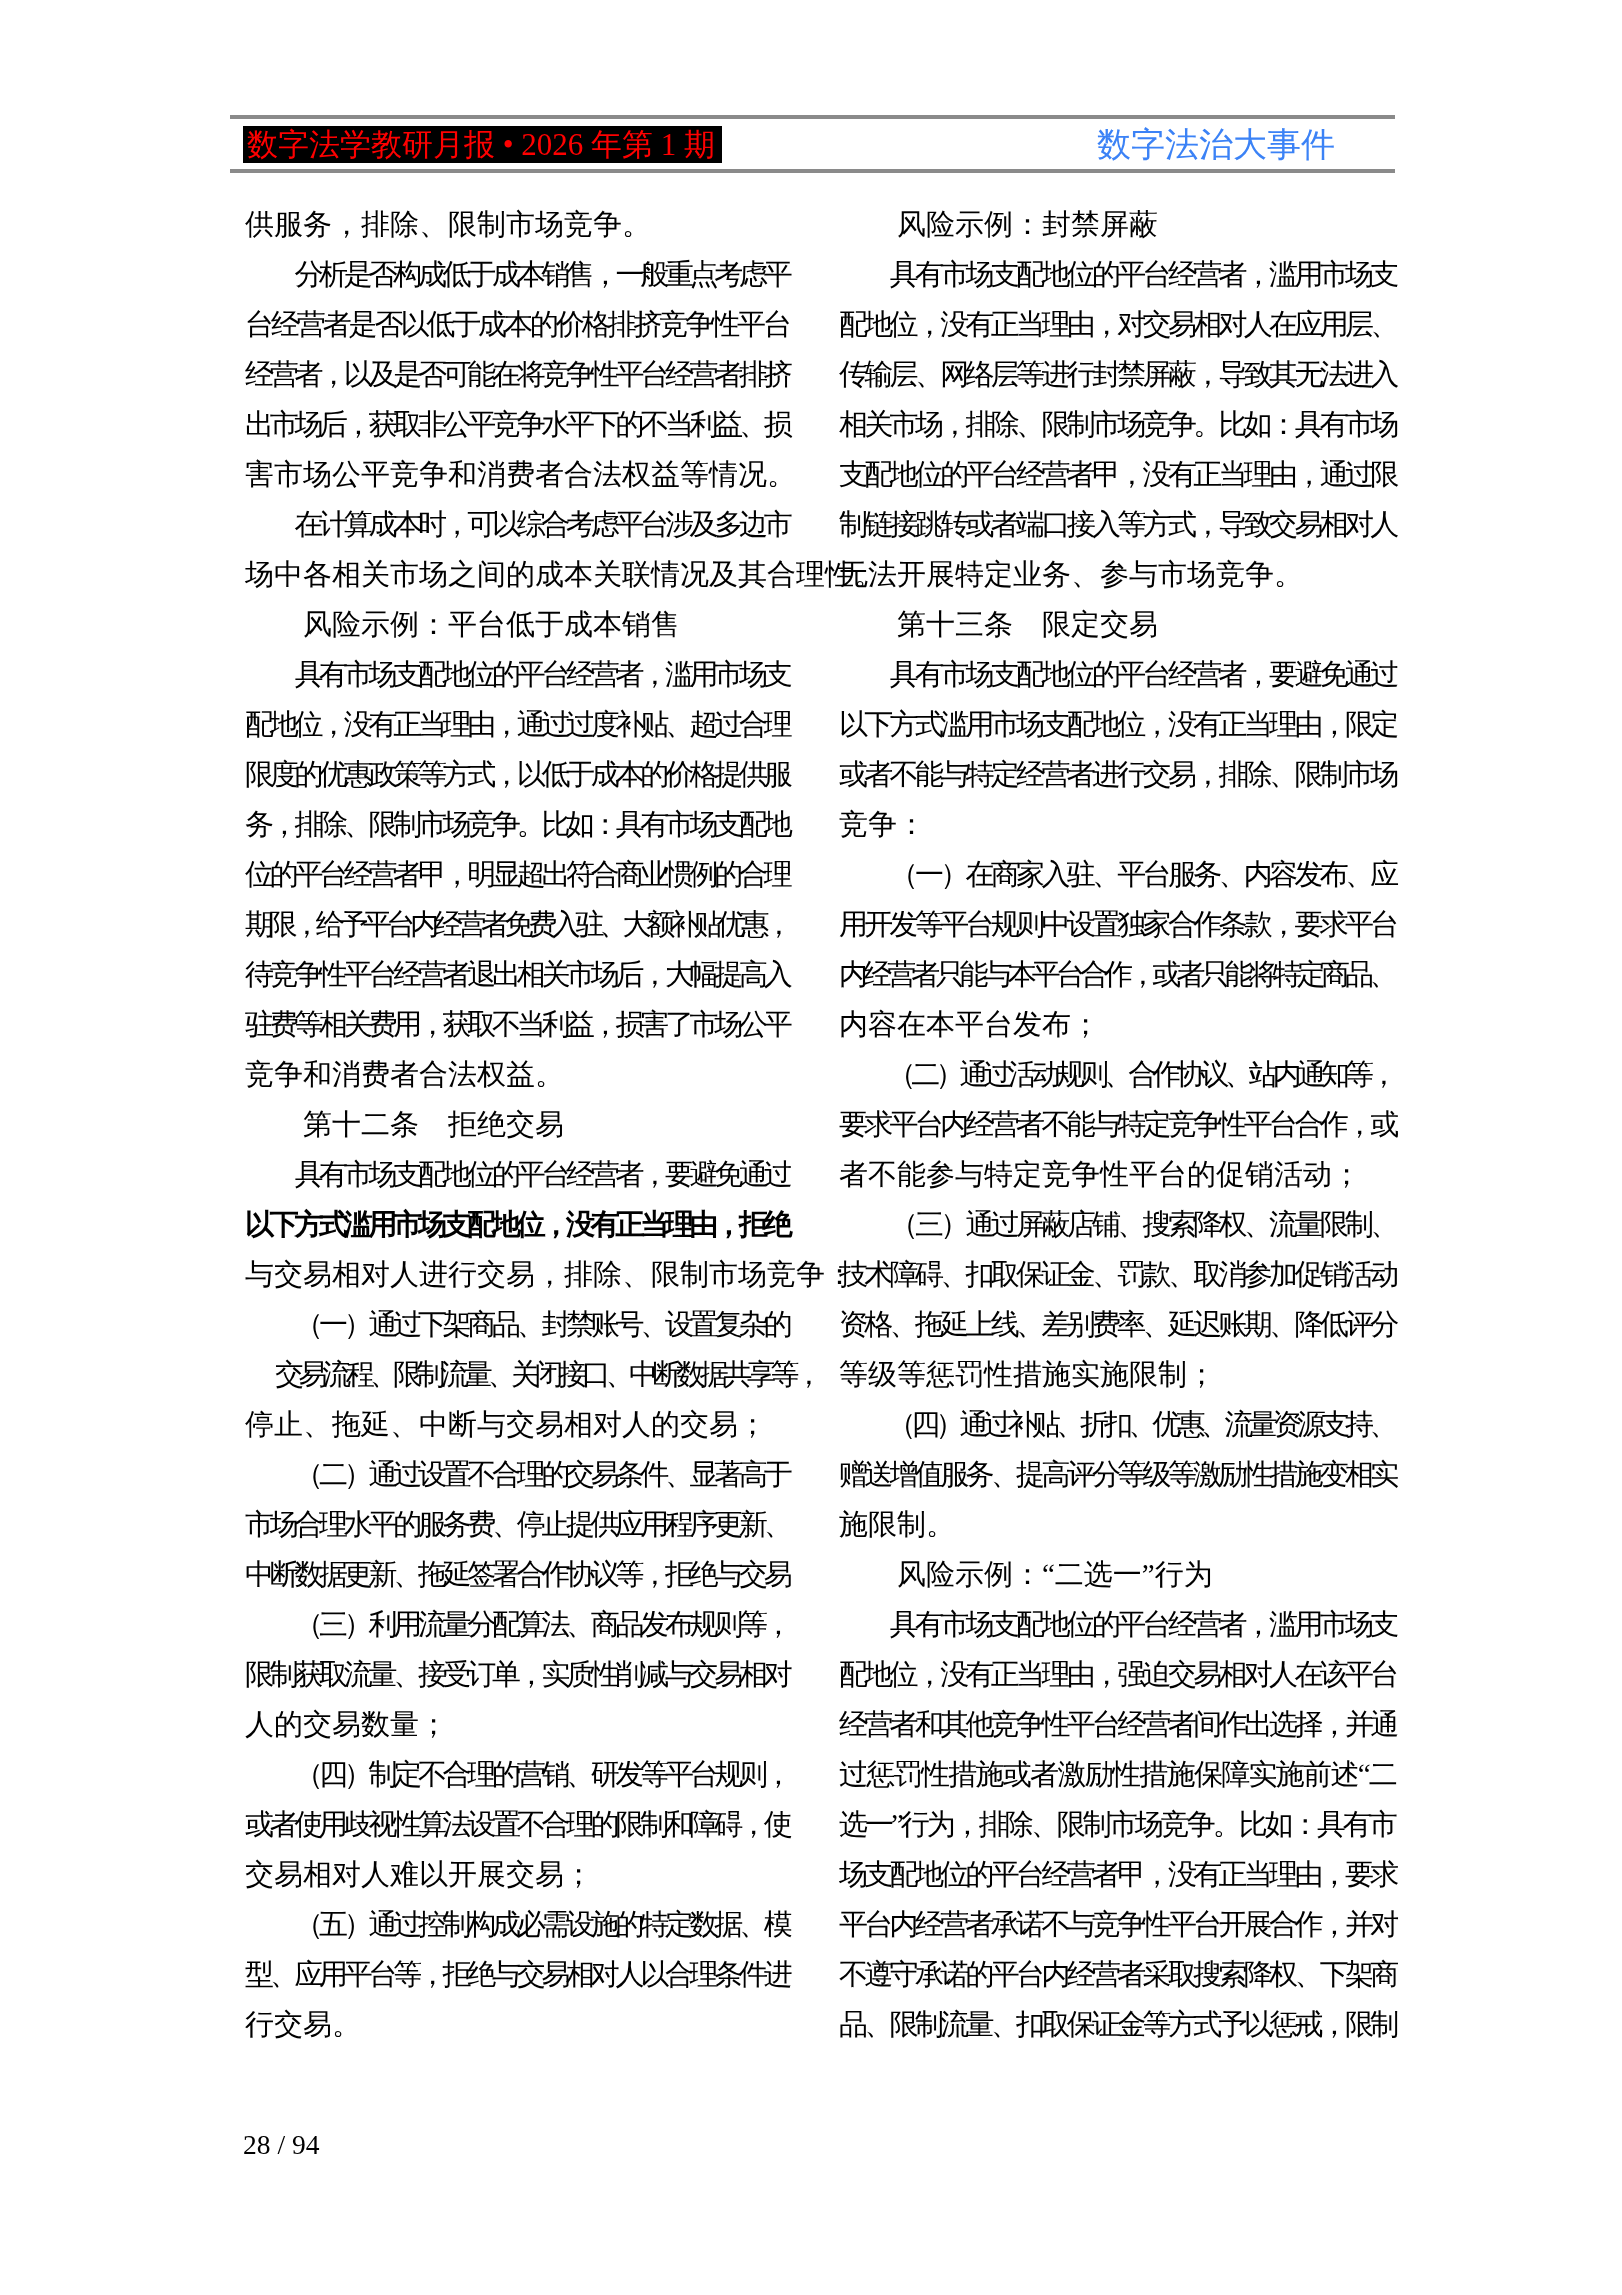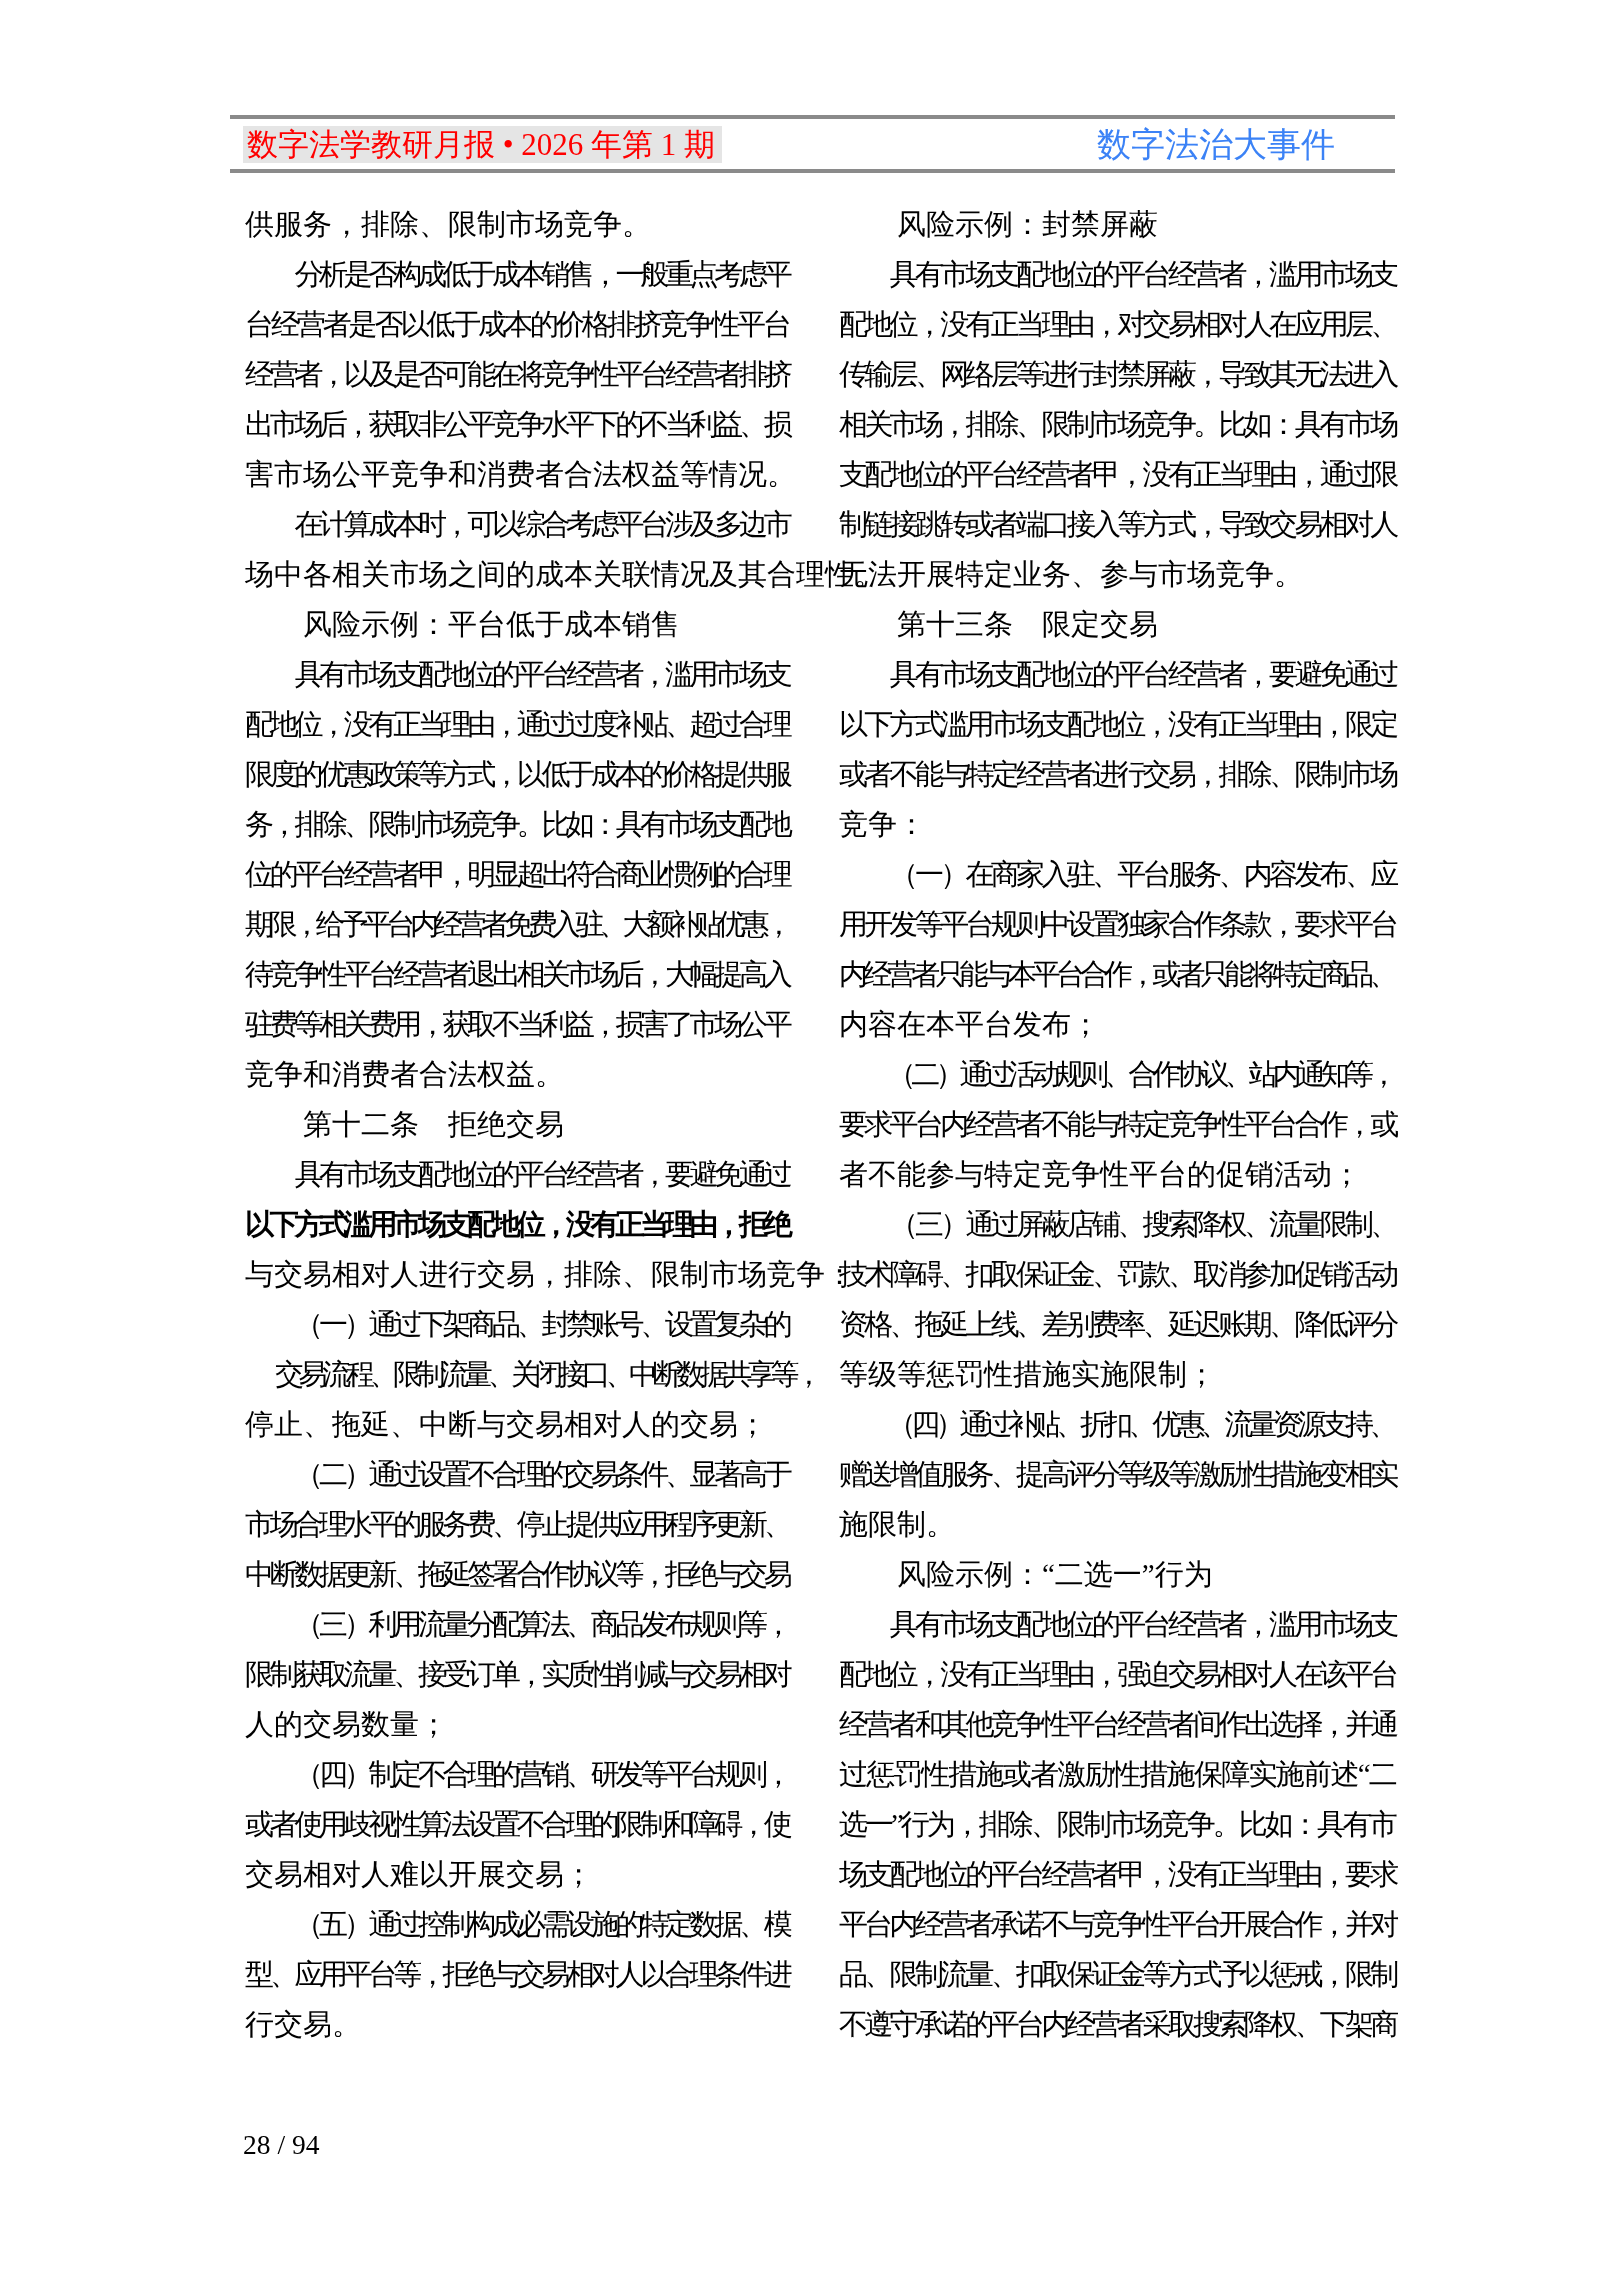--- a/index.html
+++ b/index.html
@@ -22,21 +22,21 @@
   }
   .rule-top    { top: 115px; }
   .rule-bottom { top: 169px; }
   .journal {
     position: absolute;
     left: 243px;
     top: 126px;
     height: 37px;
     line-height: 37px;
     padding: 0 6.5px 0 3.9px;
-    background: #e5e5e5;
+    background: #000000;
     color: #ff0000;
     font-size: 31px;
     white-space: nowrap;
   }
   .section {
     position: absolute;
     top: 128px;
     right: 288px;          
     height: 34px;
     line-height: 34px;
@@ -145,19 +145,19 @@
       <div class="tline fill" style="letter-spacing: -3.7px;"><span>赠送增值服务、提高评分等级等激励性措施变相实</span></div>
       <div class="tline"><span>施限制。</span></div>
       <div class="tline"><span>　　风险示例：“二选一”行为</span></div>
       <div class="tline fill" style="letter-spacing: -3.7px;"><span>　　具有市场支配地位的平台经营者，滥用市场支</span></div>
       <div class="tline fill" style="letter-spacing: -3.7px;"><span>配地位，没有正当理由，强迫交易相对人在该平台</span></div>
       <div class="tline fill" style="letter-spacing: -3.7px;"><span>经营者和其他竞争性平台经营者间作出选择，并通</span></div>
       <div class="tline fill" style="letter-spacing: -1.7px;"><span>过惩罚性措施或者激励性措施保障实施前述“二</span></div>
       <div class="tline fill" style="letter-spacing: -3px;"><span>选一”行为，排除、限制市场竞争。比如：具有市</span></div>
       <div class="tline fill" style="letter-spacing: -3.7px;"><span>场支配地位的平台经营者甲，没有正当理由，要求</span></div>
       <div class="tline fill" style="letter-spacing: -3.7px;"><span>平台内经营者承诺不与竞争性平台开展合作，并对</span></div>
+      <div class="tline fill" style="letter-spacing: -3.7px;"><span>不遵守承诺的平台内经营者采取搜索降权、下架商</span></div>
       <div class="tline fill" style="letter-spacing: -3.7px;"><span>品、限制流量、扣取保证金等方式予以惩戒，限制</span></div>
-      <div class="tline fill" style="letter-spacing: -3.7px;"><span>不遵守承诺的平台内经营者采取搜索降权、下架商</span></div>
     </div>
 
   <div class="pagenum">28 / 94</div>
 </div>
 
 
 </body></html>

